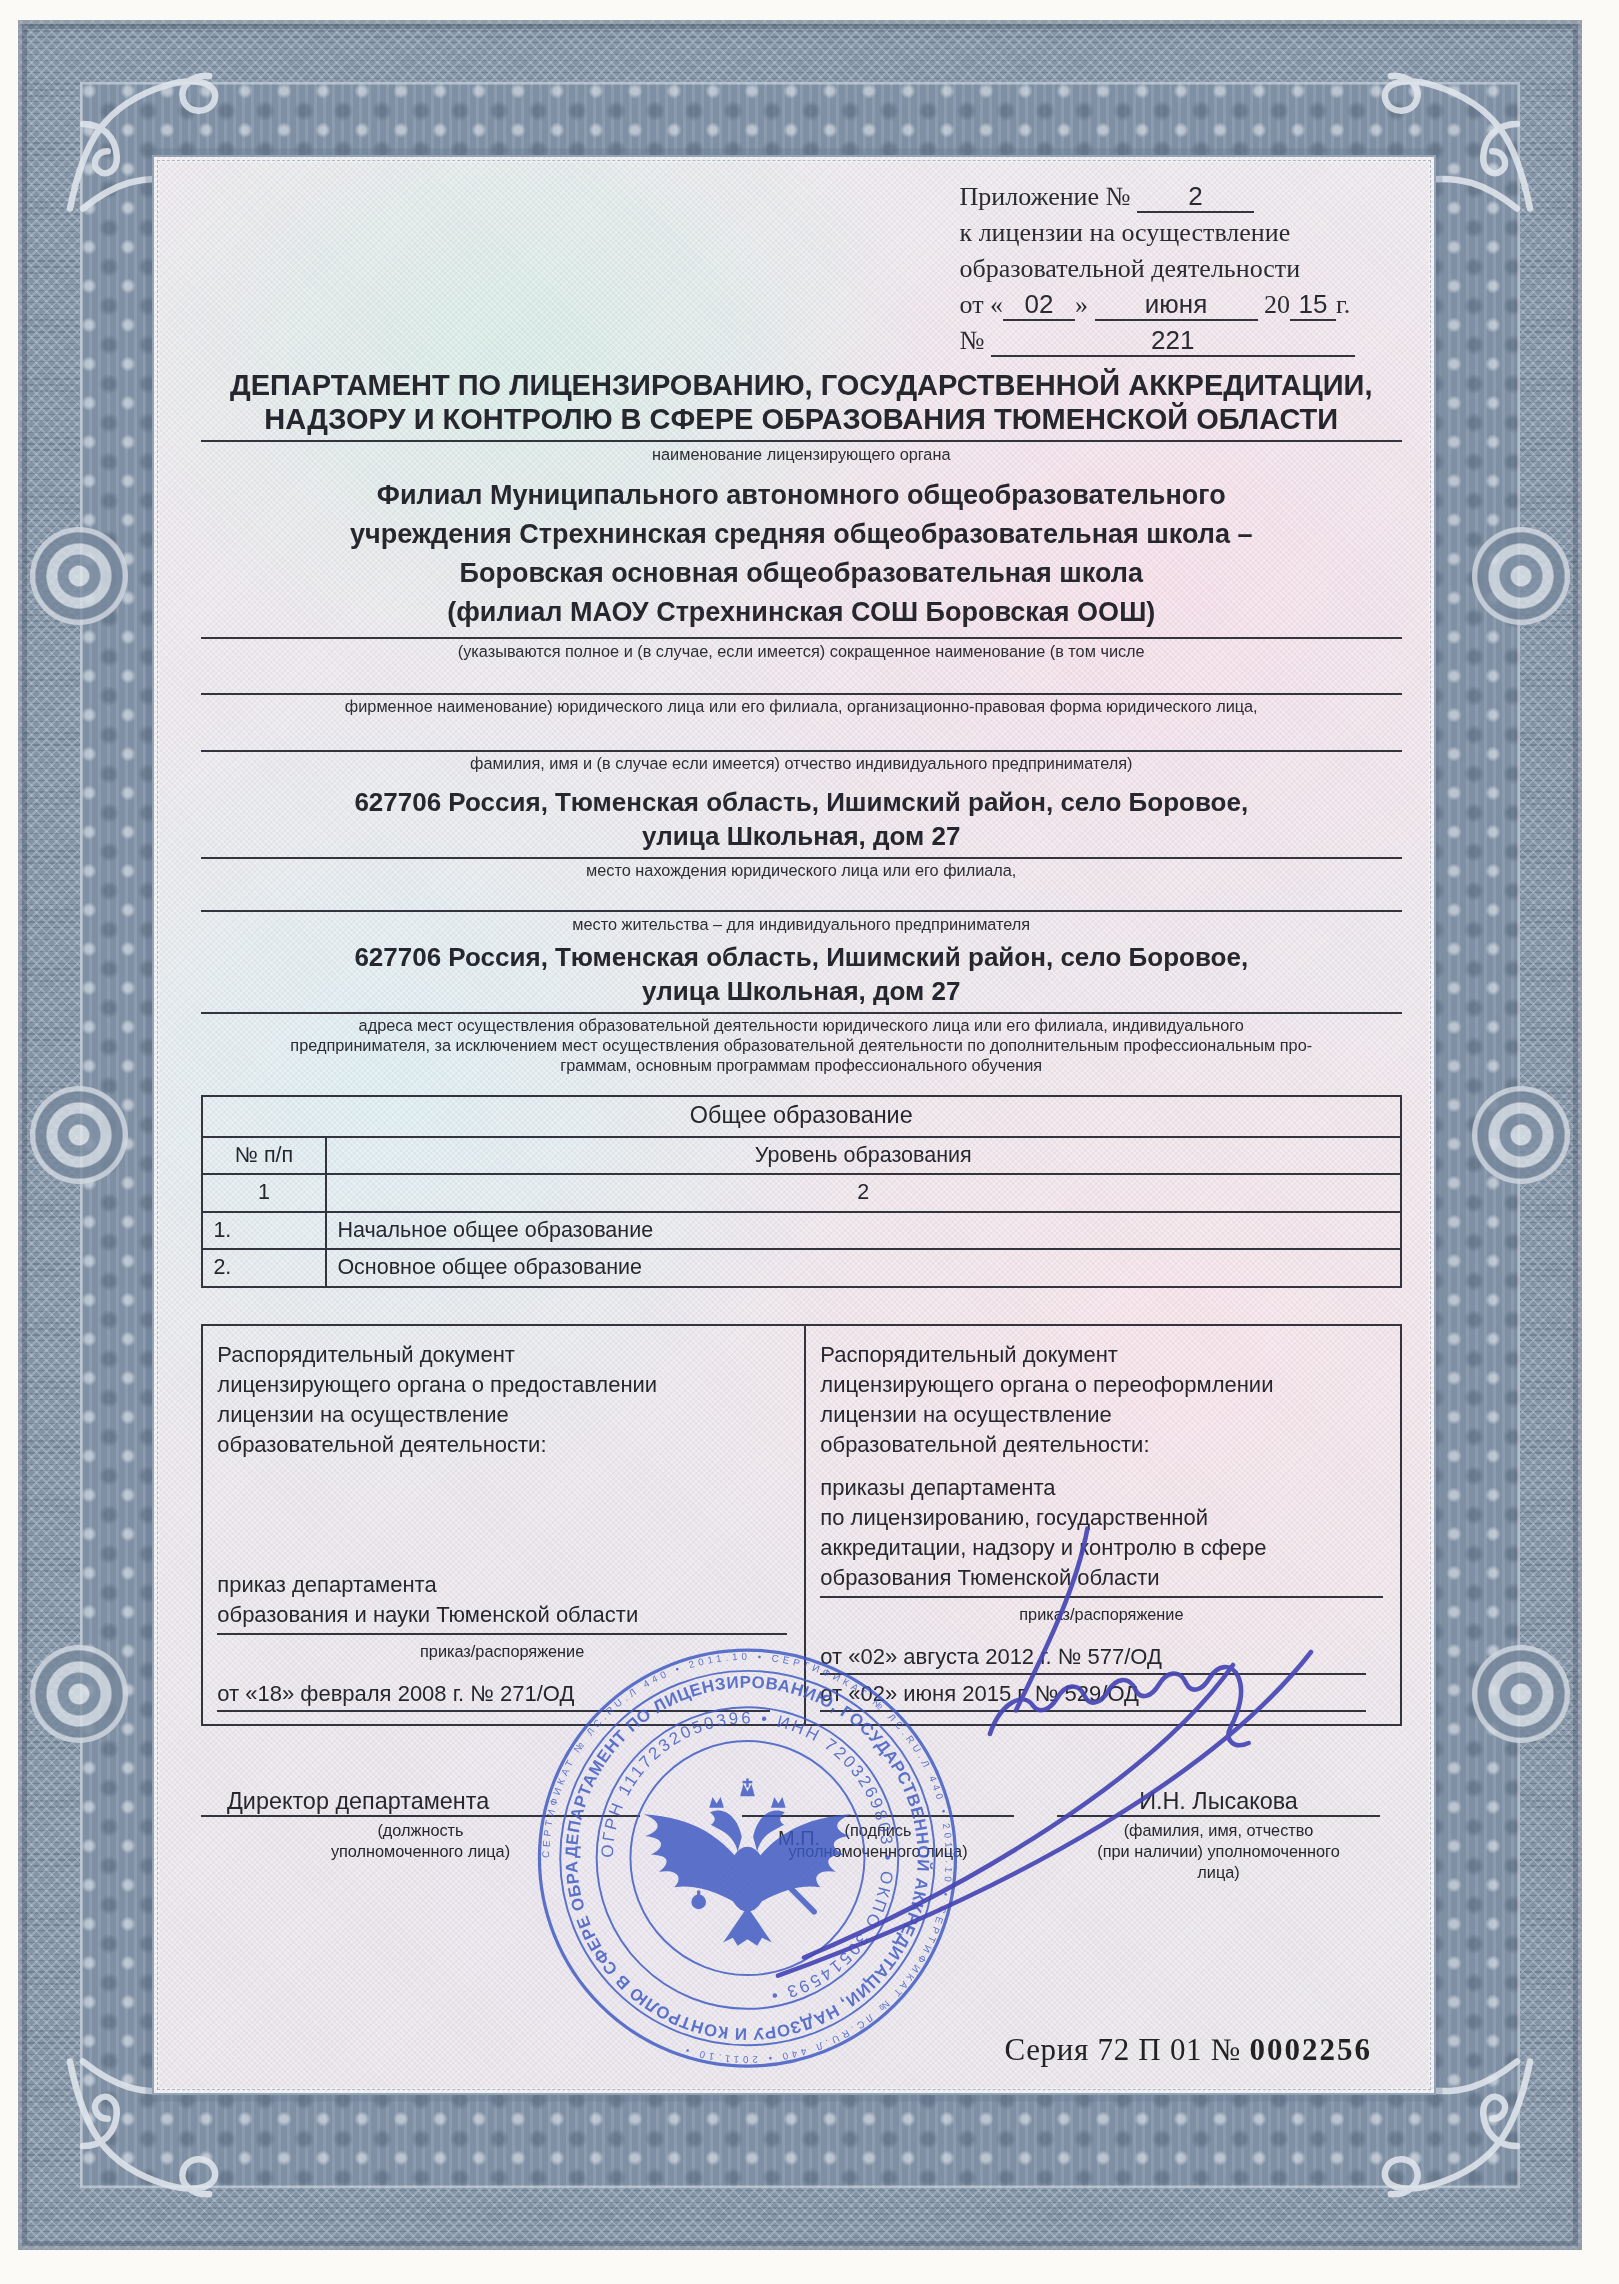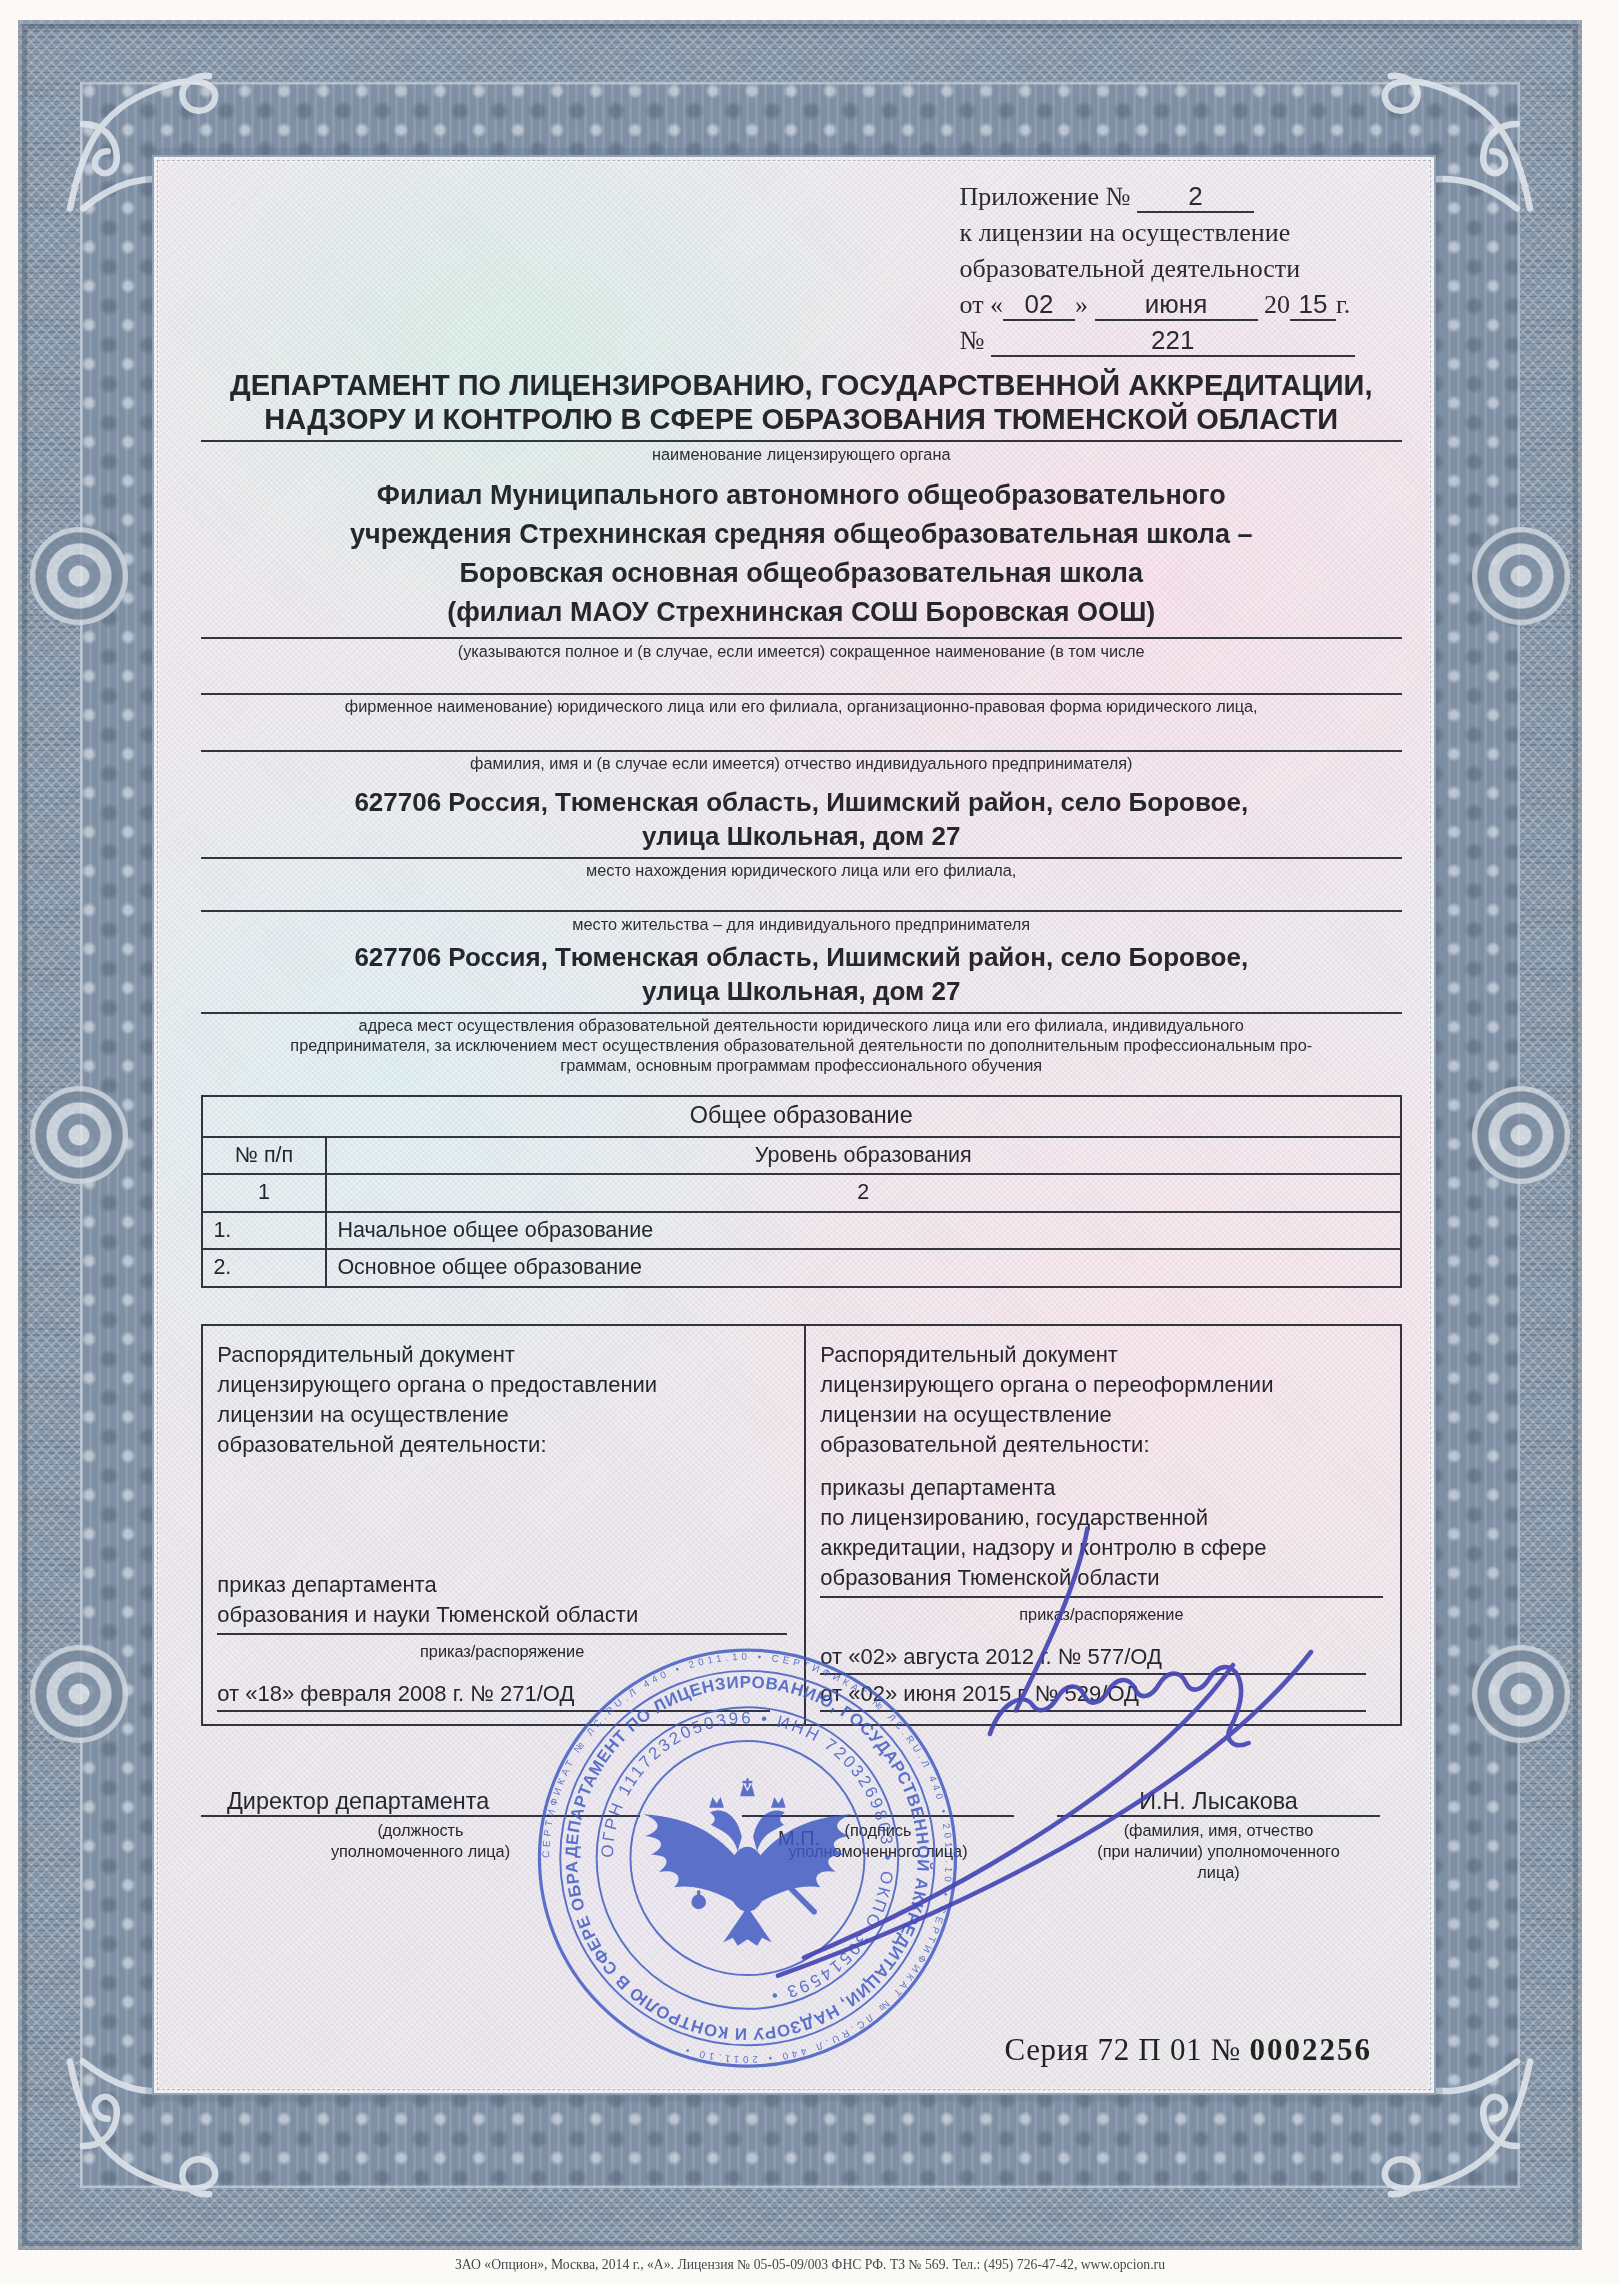--- a/index.html
+++ b/index.html
@@ -345,15 +345,14 @@
         <g fill="none" stroke="#4646b4" stroke-width="7" stroke-linecap="round" opacity="0.92">
           <path d="M996,50 C980,140 930,240 886,330"></path>
           <path d="M846,366 C862,320 896,300 912,322 C922,336 938,330 950,310 C962,290 982,286 992,308 C1000,324 1016,320 1028,300 C1040,280 1060,276 1070,298 C1078,314 1094,310 1106,290 C1118,270 1138,266 1148,288 C1156,304 1172,300 1184,280 C1196,260 1218,256 1228,278 C1238,300 1230,330 1216,356 C1206,376 1222,390 1244,380"></path>
           <path d="M1340,240 C1200,420 900,600 520,738"></path>
           <path d="M1220,260 C1100,430 820,600 560,710"></path>
         </g>
       </svg>
     </div>
   </div>
 
-  <div class="fineprint">ЗАО «Опцион», Москва, 2014 г., «А».  Лицензия № 05-05-09/003 ФНС РФ. ТЗ № 569. Тел.: (495) 726-47-42, www.opcion.ru</div>
 </div>
 
 
 </body></html>

